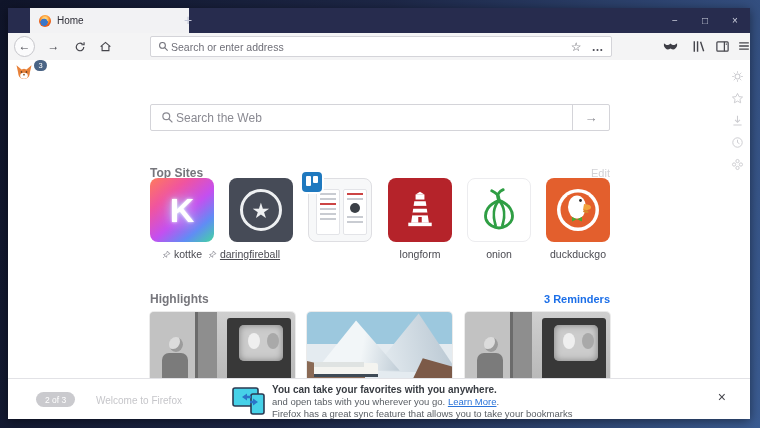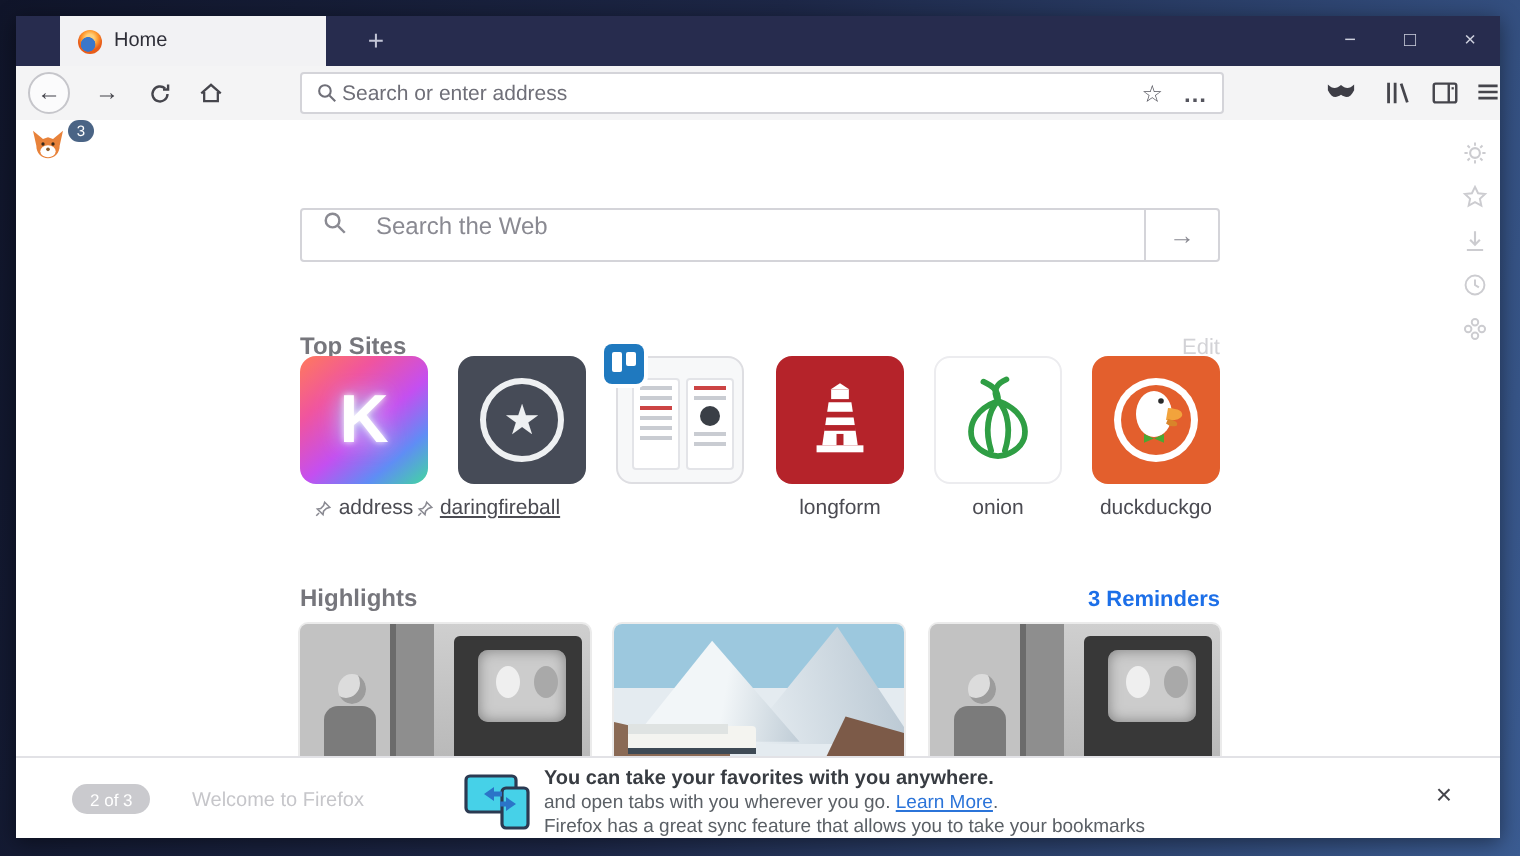--- a/index.html
+++ b/index.html
@@ -3,21 +3,21 @@
 <meta charset="utf-8">
 <style>
   html,body{margin:0;padding:0;}
   body{font-family:"Liberation Sans",sans-serif;}
   .stage{position:relative;width:760px;height:428px;overflow:hidden;
     background:linear-gradient(105deg,#10152a 0%,#1d2747 45%,#3b5c92 100%);}
   .window{position:absolute;left:8px;top:8px;width:742px;height:411px;background:#fff;
     box-shadow:0 2px 10px rgba(0,0,0,.45);}
   
   .titlebar{position:absolute;top:0;left:0;right:0;height:25px;background:#272c4e;}
-  .tab{position:absolute;left:22px;top:0;width:133px;height:25px;background:#f2f2f4;
+  .tab{position:absolute;left:22px;top:0;width:159px;height:25px;background:#f2f2f4;
     display:flex;align-items:center;gap:6px;padding:0 9px;box-sizing:border-box;}
   .tab-favicon{width:12px;height:12px;border-radius:50%;flex:0 0 auto;
     background:radial-gradient(circle at 42% 60%,#3b77c9 0 3.5px,rgba(0,0,0,0) 3.8px),
                radial-gradient(circle at 50% 35%,#ffd07a 0 2px,#ff9a2e 4px,#e85d1a 6px);}
   .tab-title{font-size:10px;color:#2f2f38;}
   .newtab{position:absolute;left:170px;top:3px;width:20px;height:19px;color:#c2c5d6;
     font-size:14px;line-height:19px;text-align:center;}
   .winctrls{position:absolute;right:0;top:0;height:25px;display:flex;}
   .winctrls span{width:30px;text-align:center;line-height:25px;color:#ced1de;font-size:10px;}
   
@@ -40,21 +40,21 @@
   .ic-mask{left:655px;} .ic-library{left:683px;} .ic-sidebar{left:707px;} .ic-menu{left:729px;}
   
   .content{position:absolute;top:52px;left:0;right:0;bottom:0;background:#fff;overflow:hidden;}
   .fox{position:absolute;left:6px;top:2px;width:22px;height:22px;}
   .fox-badge{position:absolute;left:20px;top:-2px;min-width:11px;height:11px;border-radius:6px;
     background:#4a6485;color:#fff;font-size:7.5px;line-height:11px;text-align:center;padding:0 1px;}
   .side-icons{position:absolute;right:6px;top:10px;display:flex;flex-direction:column;gap:9px;opacity:.5;}
   .side-icons svg{display:block;}
   .search-row{position:absolute;left:142px;top:44px;width:460px;height:27px;background:#fff;
     border:1px solid #d4d4d9;border-radius:2px;display:flex;box-sizing:border-box;}
-  .search-input-wrap{flex:1;display:flex;align-items:flex-start;gap:12px;padding:0 10px;}
+  .search-input-wrap{flex:1;display:flex;align-items:center;gap:0;padding:0 10px;}
   .search-input-wrap input{flex:1;border:0;outline:0;font-size:12px;color:#444;background:transparent;
     font-family:"Liberation Sans",sans-serif;}
   .search-input-wrap input::placeholder{color:#8a8a92;opacity:1;}
   .search-go{width:36px;border-left:1px solid #d4d4d9;display:flex;align-items:center;
     justify-content:center;color:#8a8a92;font-size:13px;}
   .section-head{position:absolute;left:142px;width:460px;display:flex;justify-content:space-between;
     align-items:baseline;font-size:12px;font-weight:bold;color:#76767c;}
   .tophead{top:106px;} .highhead{top:232px;}
   .edit{color:#d2d2d6;font-weight:normal;font-size:11px;}
   .reminders{color:#1c6fe8;font-weight:600;font-size:11px;}
@@ -312,21 +312,21 @@
             <path d="M18 31 l5 2.2 -5 2.2 Z M28 31 l-5 2.2 5 2.2 Z" fill="#4aa832"></path>
           </svg>
         </div>
       </div>
 
       <div class="tile-label l1">
         <svg width="9" height="9" viewBox="0 0 16 16">
           <path d="M9.5 2 14 6.5 11 7.5 8.5 10 8 13 3 8 6 7.5 8.5 5 Z" fill="none" stroke="#8a8a92" stroke-width="1.4"></path>
           <path d="M4.5 11.5 2 14" stroke="#8a8a92" stroke-width="1.4"></path>
         </svg>
-        <span>address</span>
+        <span>kottke</span>
       </div>
       <div class="tile-label l2">
         <svg width="9" height="9" viewBox="0 0 16 16">
           <path d="M9.5 2 14 6.5 11 7.5 8.5 10 8 13 3 8 6 7.5 8.5 5 Z" fill="none" stroke="#8a8a92" stroke-width="1.4"></path>
           <path d="M4.5 11.5 2 14" stroke="#8a8a92" stroke-width="1.4"></path>
         </svg>
         <span>daringfireball</span>
       </div>
       <div class="tile-label l5">
         <span>onion</span>

